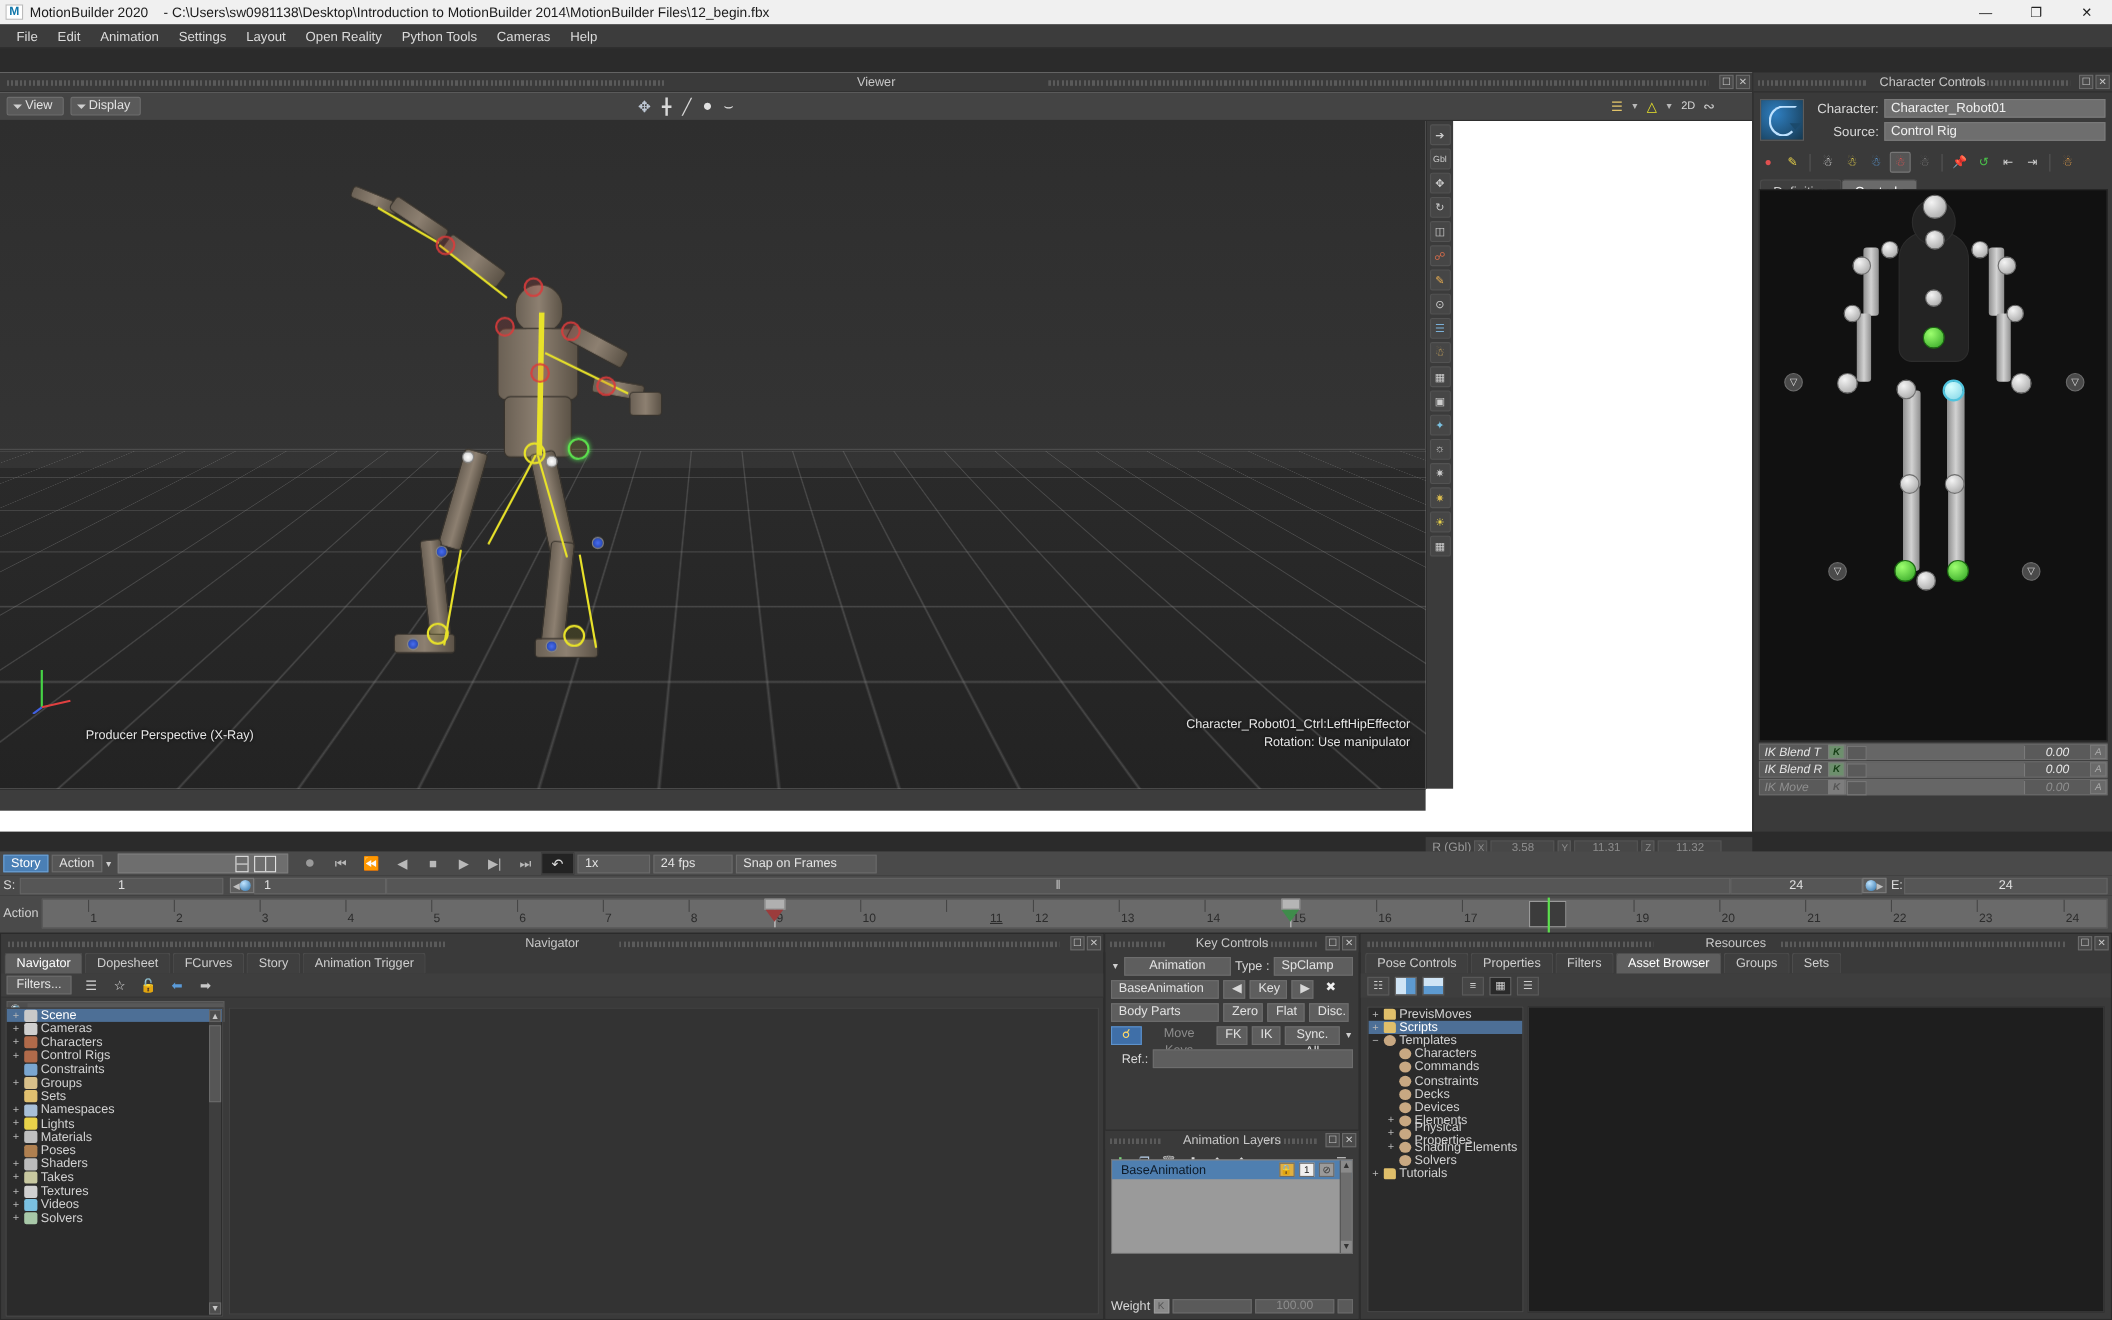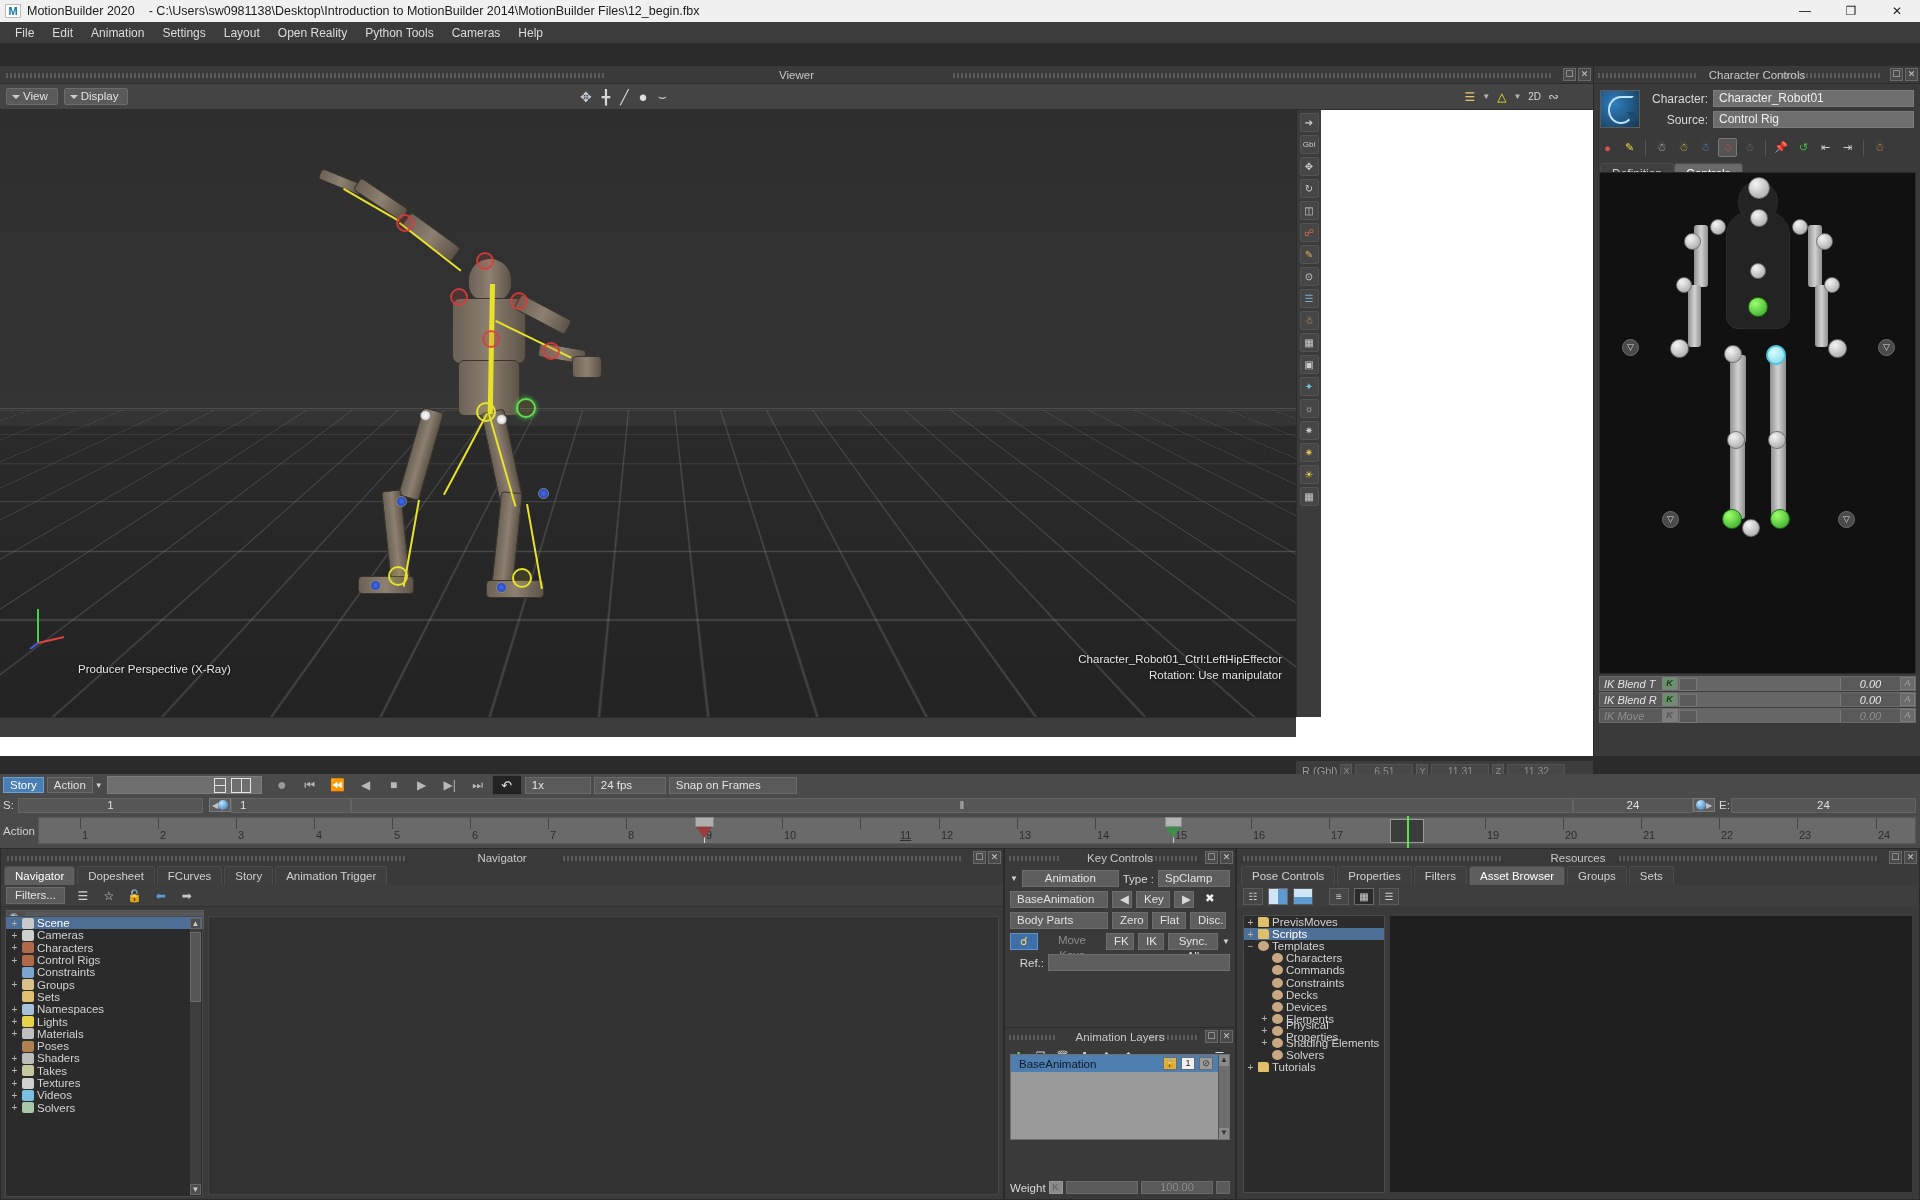--- a/index.html
+++ b/index.html
@@ -476,21 +476,21 @@
       <div class="tsbtn">✷</div>
       <div class="tsbtn" style="color:#e0c050;">✷</div>
       <div class="tsbtn" style="color:#e8d24a;">☀</div>
       <div class="tsbtn">▦</div>
     </div>
 
     <div id="viewer-status"></div>
     <div id="rgbl">
       <span>R (Gbl)</span>
       <span class="coordbox">X</span>
-      <span class="coordval">6.51</span>
+      <span class="coordval">3.58</span>
       <span class="coordbox">Y</span>
       <span class="coordval">11.31</span>
       <span class="coordbox">Z</span>
       <span class="coordval">11.32</span>
     </div>
   </div>
 
 
   <div id="charctrl">
     <div id="viewer-titlebar" style="position:relative;">

